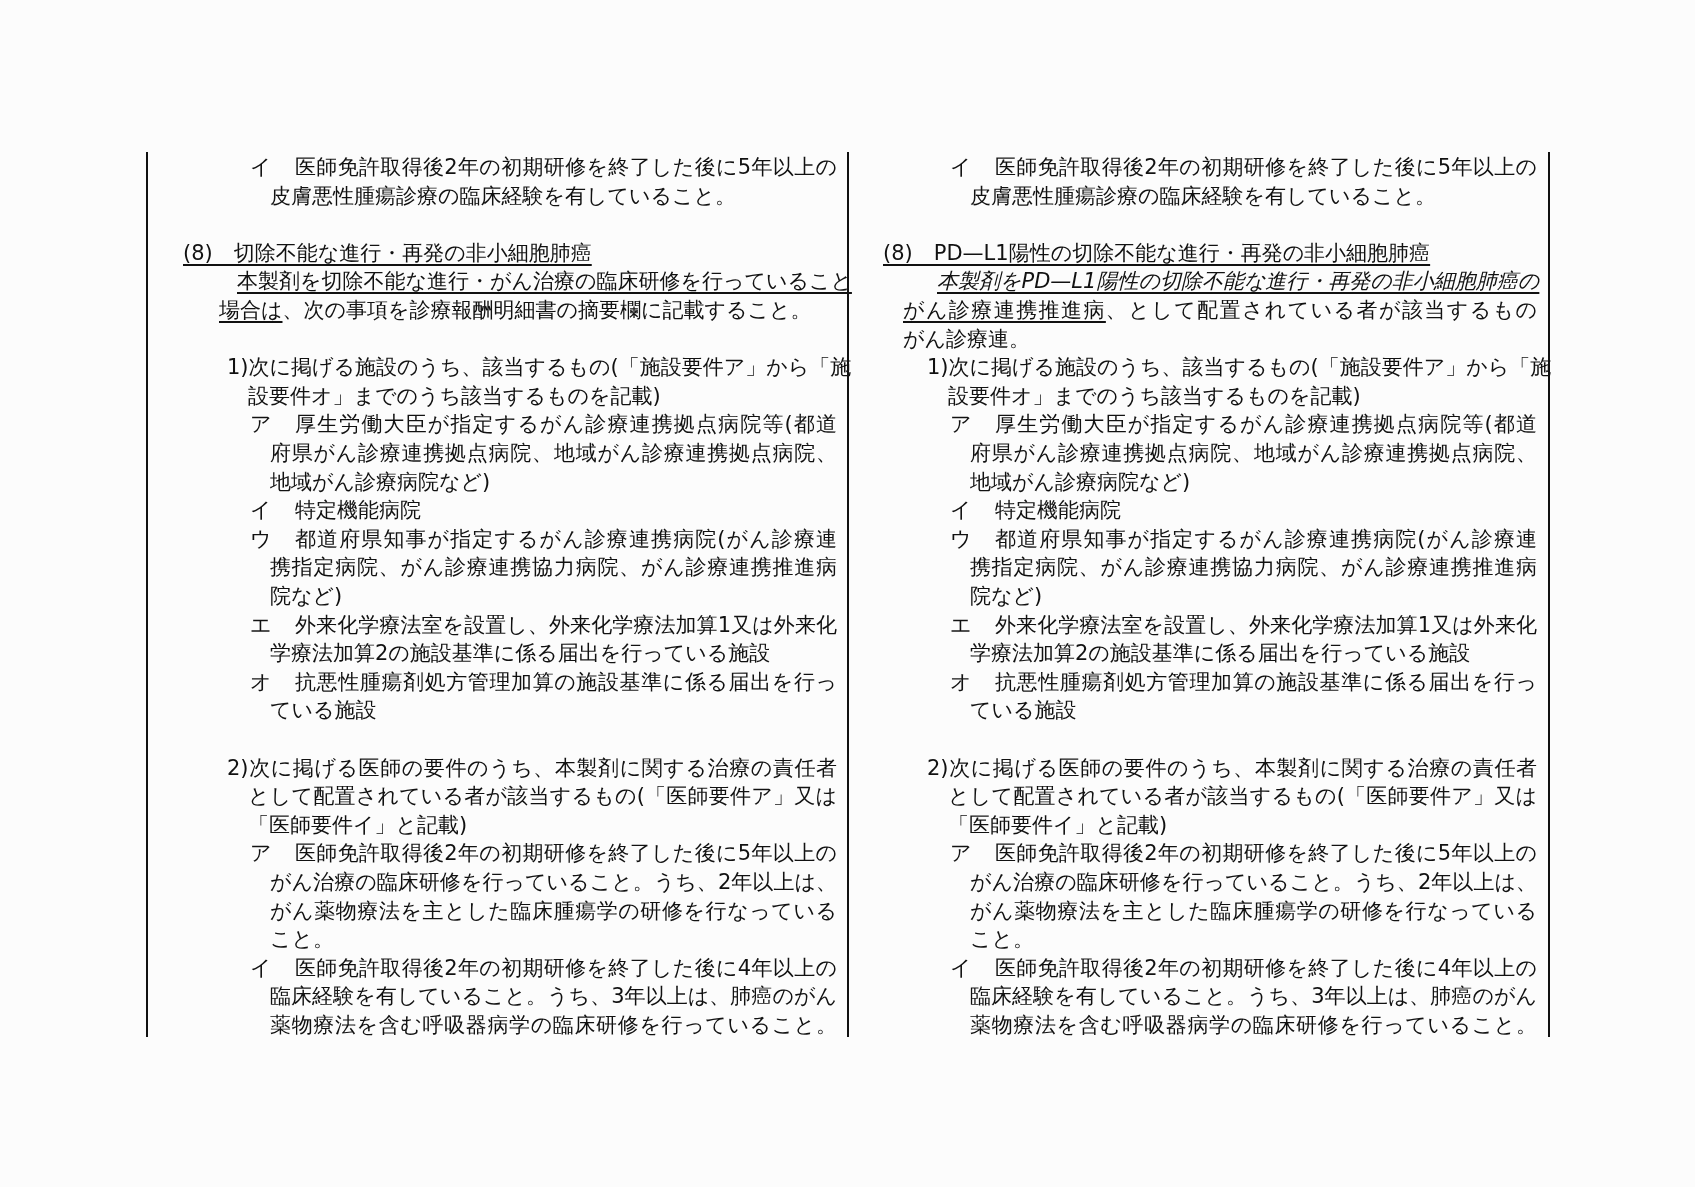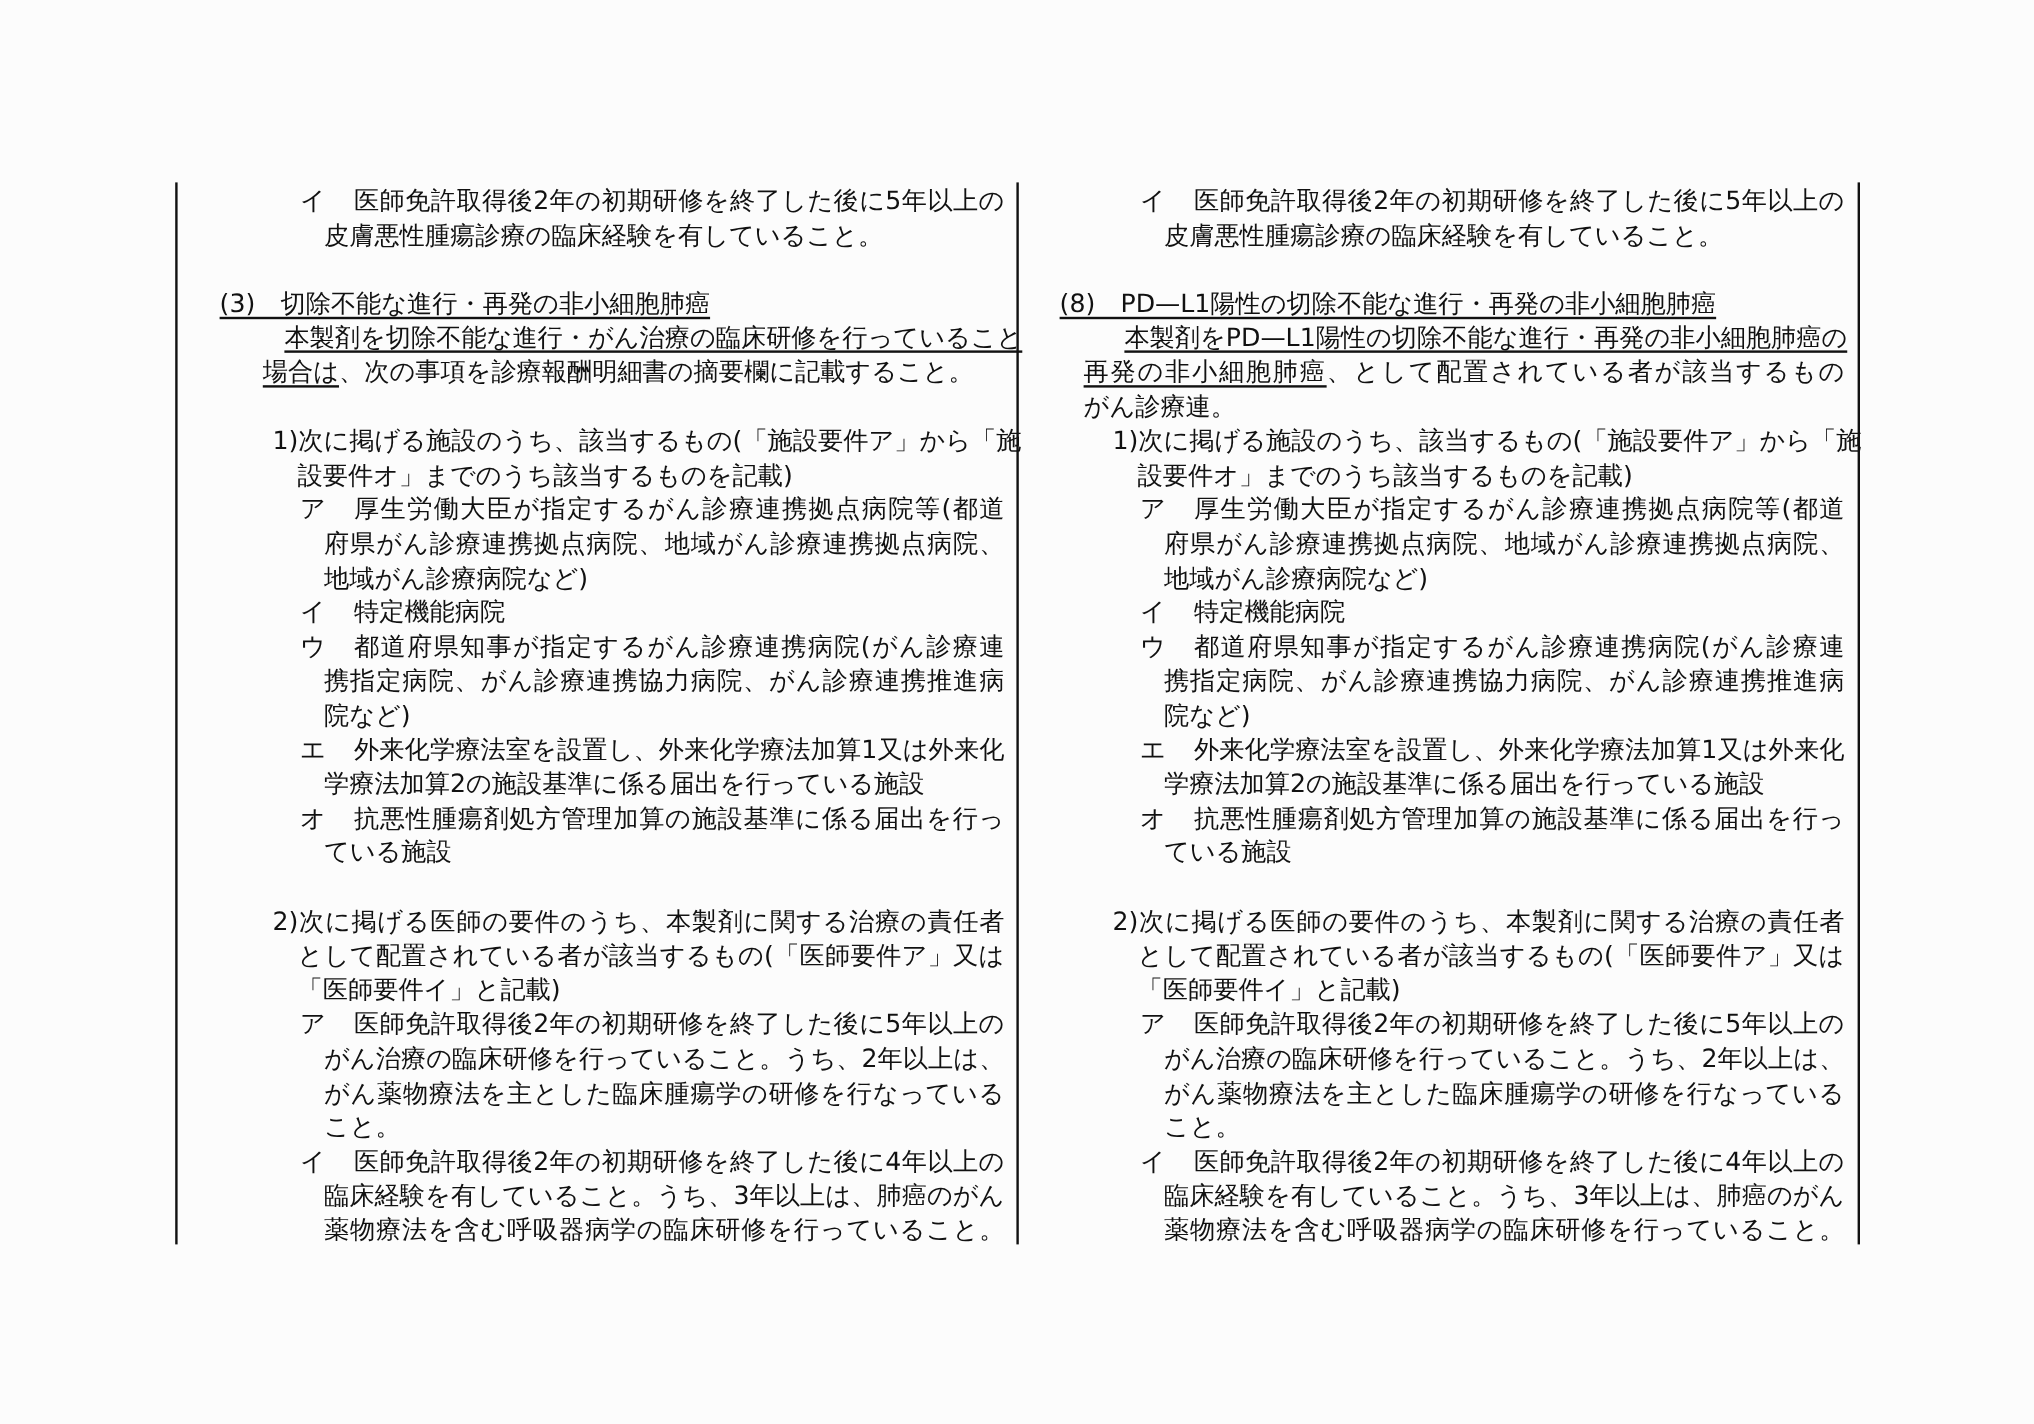--- a/index.html
+++ b/index.html
@@ -31,21 +31,21 @@
 <div class="vline" style="left:847px; top:152px; height:885px;"></div>
 <div class="vline" style="left:1548px; top:152px; height:885px;"></div>
 
 <div id="doc">
     <div>
       <span class="marker" style="left: 250px; top: 153px;">イ</span>
       <div class="ln full" style="left: 295px; top: 153px; width: 542px;">
         <span style="display: block; text-align: justify; text-align-last: justify;">医師免許取得後2年の初期研修を終了した後に5年以上の</span>
       </div>
       <div class="ln" style="left: 270px; top: 182px;"><span>皮膚悪性腫瘍診療の臨床経験を有していること。</span></div>
-      <div class="ln" style="left: 183px; top: 239px;"><span class="ul">(3)　切除不能な進行・再発の非小細胞肺癌</span></div>
+      <div class="ln" style="left: 183px; top: 239px;"><span class="ul">(8)　切除不能な進行・再発の非小細胞肺癌</span></div>
       <div class="ln full" style="left: 237px; top: 267px; width: 600px;">
         <span class="ul" style="display: block; text-align: justify; text-align-last: justify;">本製剤を切除不能な進行・がん治療の臨床研修を行っていること</span>
       </div>
       <div class="ln" style="left: 219px; top: 296px;"><span class="ul">場合は</span><span>、次の事項を診療報酬明細書の摘要欄に記載すること。</span></div>
       <div class="ln full" style="left: 227px; top: 353px; width: 610px;">
         <span style="display: block; text-align: justify; text-align-last: justify;">1)次に掲げる施設のうち、該当するもの(「施設要件ア」から「施</span>
       </div>
       <div class="ln" style="left: 248px; top: 382px;"><span>設要件オ」までのうち該当するものを記載)</span></div>
       <span class="marker" style="left: 250px; top: 410px;">ア</span>
       <div class="ln full" style="left: 295px; top: 410px; width: 542px;">
@@ -105,23 +105,23 @@
       </div>
     </div>
     <div>
       <span class="marker" style="left: 950px; top: 153px;">イ</span>
       <div class="ln full" style="left: 995px; top: 153px; width: 542px;">
         <span style="display: block; text-align: justify; text-align-last: justify;">医師免許取得後2年の初期研修を終了した後に5年以上の</span>
       </div>
       <div class="ln" style="left: 970px; top: 182px;"><span>皮膚悪性腫瘍診療の臨床経験を有していること。</span></div>
       <div class="ln" style="left: 883px; top: 239px;"><span class="ul">(8)　PD—L1陽性の切除不能な進行・再発の非小細胞肺癌</span></div>
       <div class="ln full" style="left: 937px; top: 267px; width: 600px;">
-        <span class="ul" style="display: block; text-align: justify; text-align-last: justify;">本製剤をPD—L1陽性の切除不能な進行・再発の非小細胞肺癌の</span>
+        <span class="ul" style="display: block; text-align: justify; text-align-last: justify; font-style: italic;">本製剤をPD—L1陽性の切除不能な進行・再発の非小細胞肺癌の</span>
       </div>
-      <div class="ln full" style="left: 903px; top: 296px; width: 634px;"><span class="ul">再発の非小細胞肺癌</span><span>、として配置されている者が該当するもの</span></div>
+      <div class="ln full" style="left: 903px; top: 296px; width: 634px;"><span class="ul">がん診療連携推進病</span><span>、として配置されている者が該当するもの</span></div>
       <div class="ln" style="left: 903px; top: 325px;"><span>がん診療連。</span></div>
       <div class="ln full" style="left: 927px; top: 353px; width: 610px;">
         <span style="display: block; text-align: justify; text-align-last: justify;">1)次に掲げる施設のうち、該当するもの(「施設要件ア」から「施</span>
       </div>
       <div class="ln" style="left: 948px; top: 382px;"><span>設要件オ」までのうち該当するものを記載)</span></div>
       <span class="marker" style="left: 950px; top: 410px;">ア</span>
       <div class="ln full" style="left: 995px; top: 410px; width: 542px;">
         <span style="display: block; text-align: justify; text-align-last: justify;">厚生労働大臣が指定するがん診療連携拠点病院等(都道</span>
       </div>
       <div class="ln full" style="left: 970px; top: 439px; width: 567px;">

